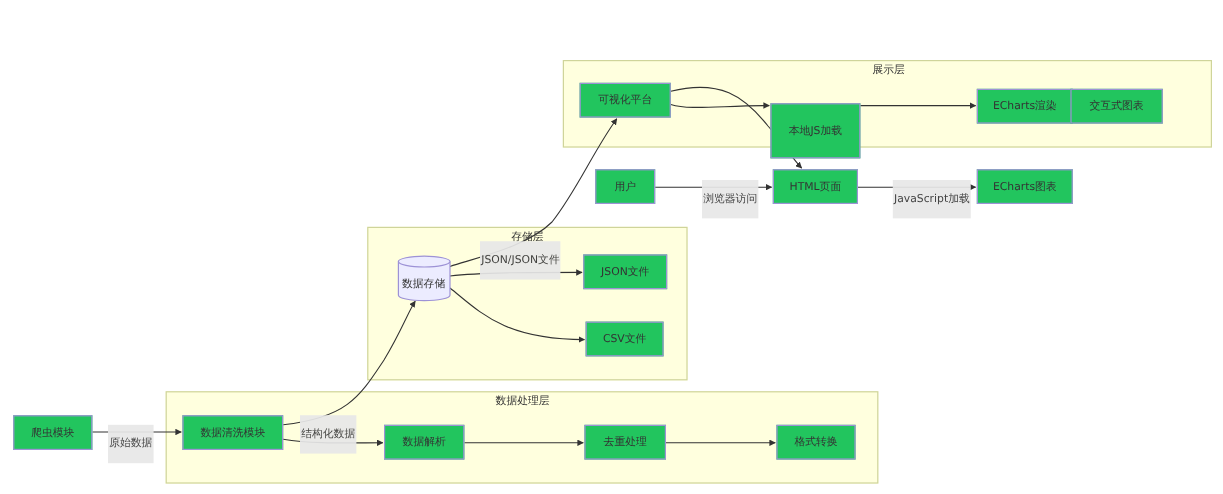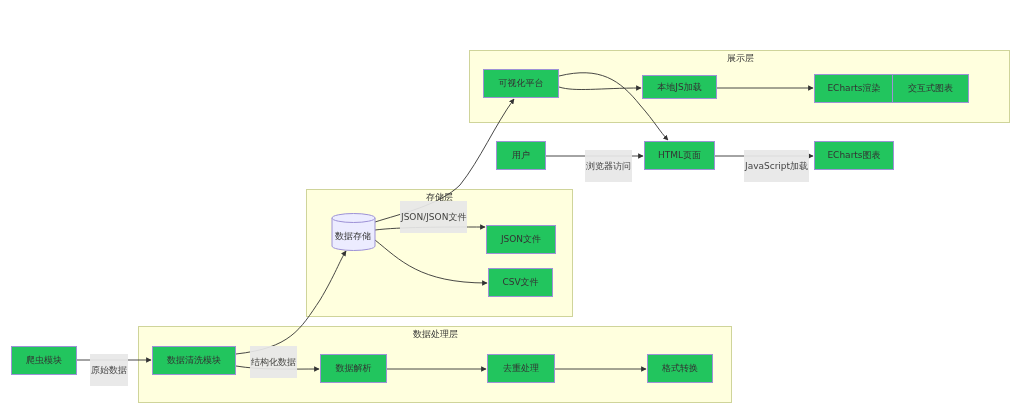--- a/index.html
+++ b/index.html
@@ -51,29 +51,29 @@
 
   <g fill="#ececff" stroke="#9d92d6" stroke-width="1">
     <path d="M332,218 L332,246 A21.5,4.5 0 0 0 375,246 L375,218"></path>
     <ellipse cx="353.5" cy="218" rx="21.5" ry="4.5"></ellipse>
   </g>
 </svg>
 
 <div class="cyl-text" style="left:335px;top:230px;">数据存储</div>
 
 <div class="node" style="left:483px;top:69px;width:76px;height:29px;">可视化平台</div>
-<div class="node" style="left:642px;top:75px;width:75px;height:24px;">本地JS加载</div>
+<div class="node" style="left:642px;top:86px;width:75px;height:46px;">本地JS加载</div>
 <div class="node" style="left:814px;top:74px;width:80px;height:29px;">ECharts渲染</div>
 <div class="node" style="left:892px;top:74px;width:77px;height:29px;">交互式图表</div>
 
 <div class="node" style="left:496px;top:141px;width:50px;height:29px;">用户</div>
 <div class="node" style="left:644px;top:141px;width:71px;height:29px;">HTML页面</div>
 <div class="node" style="left:814px;top:141px;width:80px;height:29px;">ECharts图表</div>
 
-<div class="node" style="left:486px;top:212px;width:70px;height:29px;margin-top:13px;">JSON文件</div>
+<div class="node" style="left:486px;top:212px;width:70px;height:29px;">JSON文件</div>
 <div class="node" style="left:488px;top:268px;width:65px;height:29px;">CSV文件</div>
 
 <div class="node" style="left:11px;top:346px;width:66px;height:29px;">爬虫模块</div>
 <div class="node" style="left:152px;top:346px;width:84px;height:29px;">数据清洗模块</div>
 <div class="node" style="left:320px;top:354px;width:67px;height:29px;">数据解析</div>
 <div class="node" style="left:487px;top:354px;width:68px;height:29px;">去重处理</div>
 <div class="node" style="left:647px;top:354px;width:66px;height:29px;">格式转换</div>
 
 <div class="edge-label" style="left:90px;top:354px;">原始数据</div>
 <div class="edge-label" style="left:250px;top:346px;">结构化数据</div>

